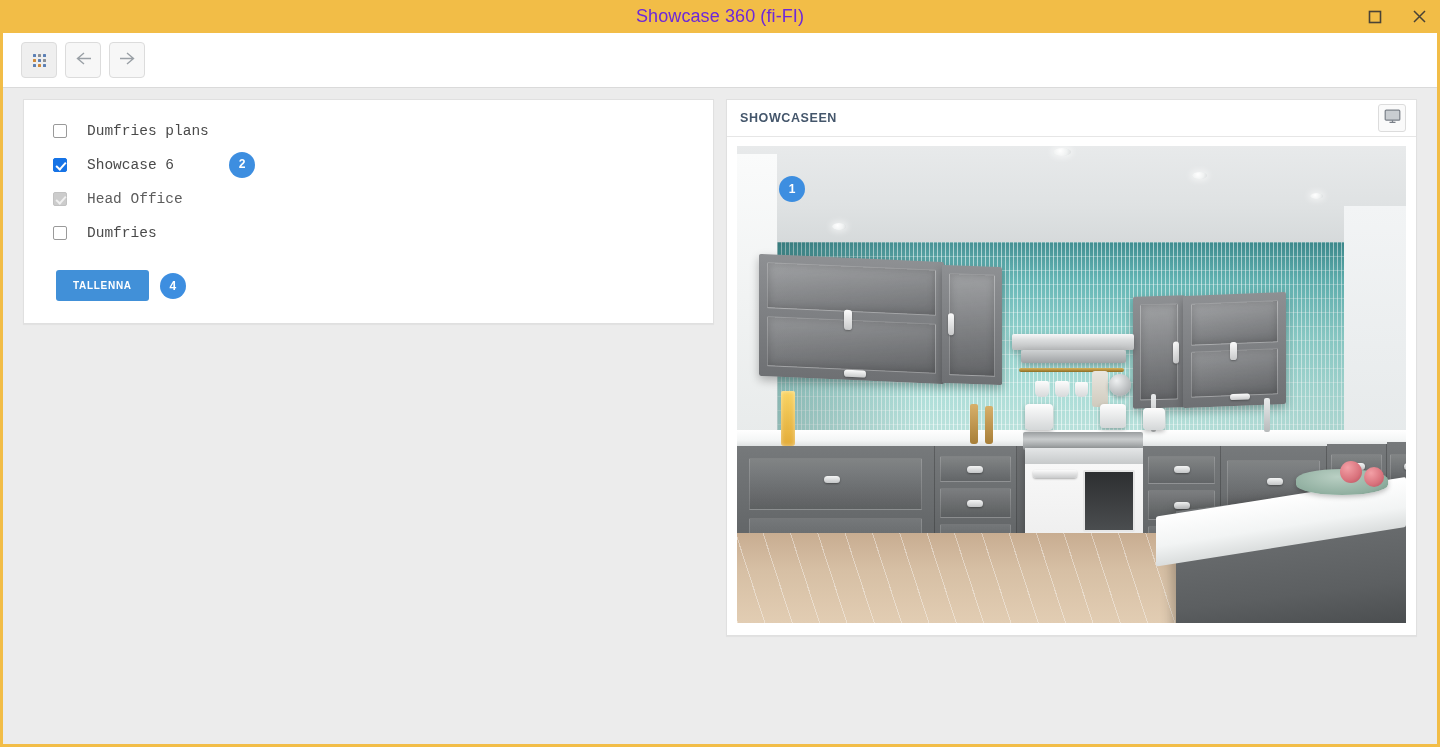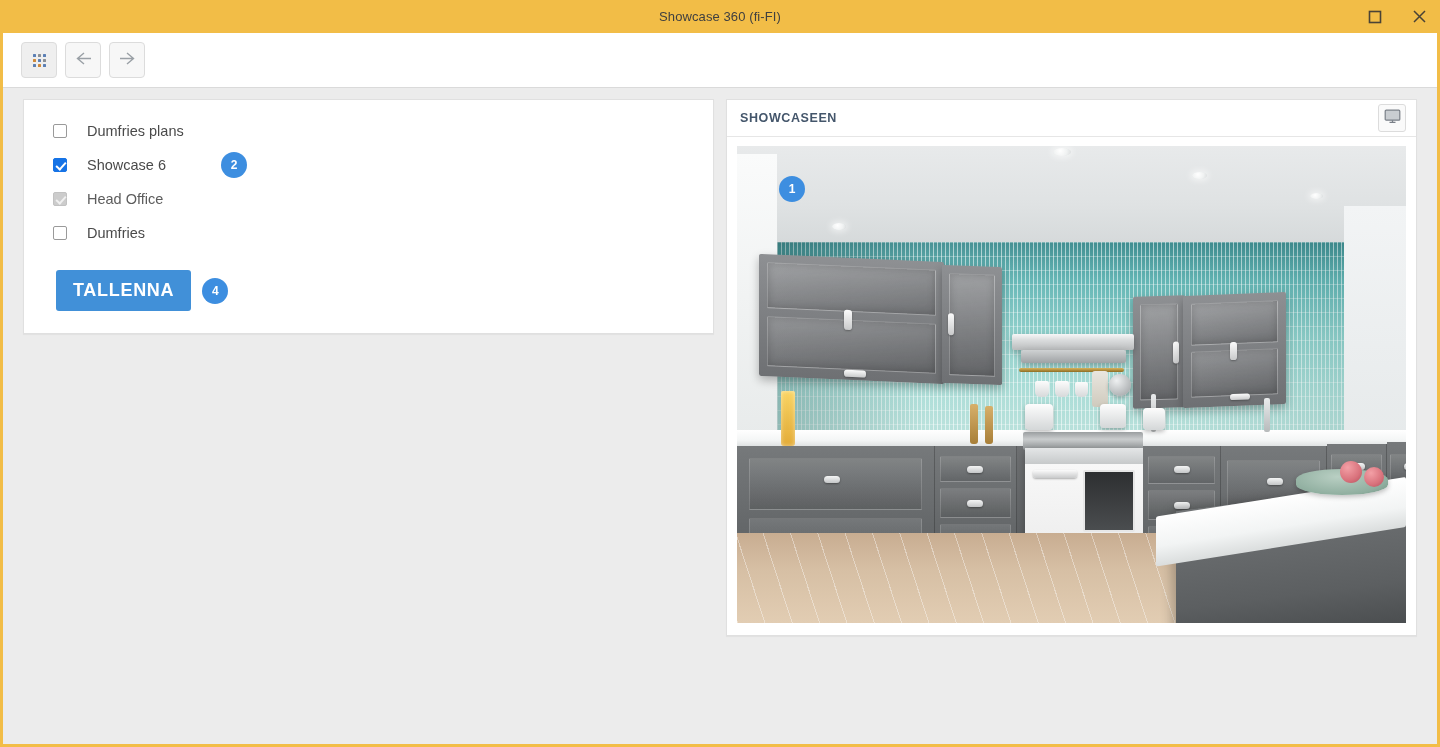--- a/index.html
+++ b/index.html
@@ -23,22 +23,22 @@
   .titlebar {
     position: relative;
     height: 33px;
     background: #f2bd47;
     display: flex;
     align-items: center;
     justify-content: center;
     margin: 0 -3px;
   }
   .titlebar-text {
-    font-size: 13px;
-    color: #404040;
+    font-size: 18px;
+    color: #6d28d9;
     letter-spacing: .1px;
     text-align: right;
   }
   .win-controls {
     position: absolute;
     right: 6px; top: 0;
     height: 33px;
     display: flex;
     align-items: center;
     gap: 14px;
@@ -145,20 +145,21 @@
     flex: 0 0 auto;
   }
 
   
   .list { padding: 14px 0 10px 0; }
   .list-row {
     display: flex;
     align-items: center;
     height: 34px;
     padding-left: 29px;
+    font-family: Liberation Mono, monospace;
   }
   .cbx {
     width: 14px; height: 14px;
     border: 1px solid #9a9a9a;
     border-radius: 2px;
     background: #fff;
     flex: 0 0 auto;
     position: relative;
     cursor: pointer;
   }
@@ -194,21 +195,21 @@
     display: flex;
     align-items: center;
     gap: 11px;
     padding: 10px 0 22px 32px;
   }
   .btn-primary {
     background: #4190d8;
     color: #fff;
     border: none;
     border-radius: 3px;
-    font-size: 18px;
+    font-size: 10px;
     font-weight: bold;
     letter-spacing: .7px;
     padding: 10px 17px;
     cursor: pointer;
     font-family: "Liberation Sans", sans-serif;
   }
 
   
   .preview-body { padding: 9px 10px 12px 10px; }
   .preview-frame {

